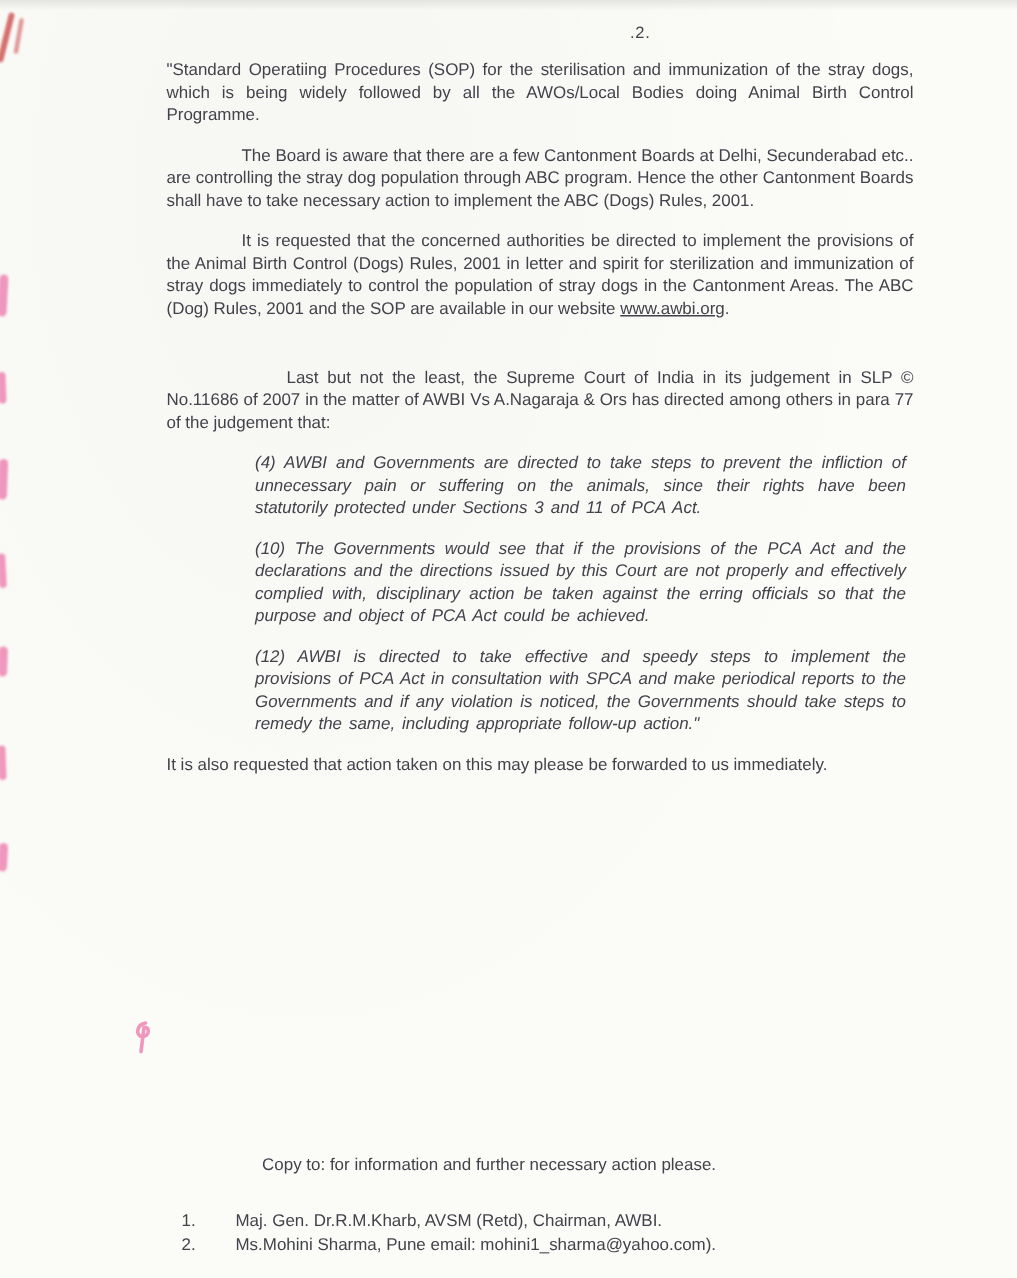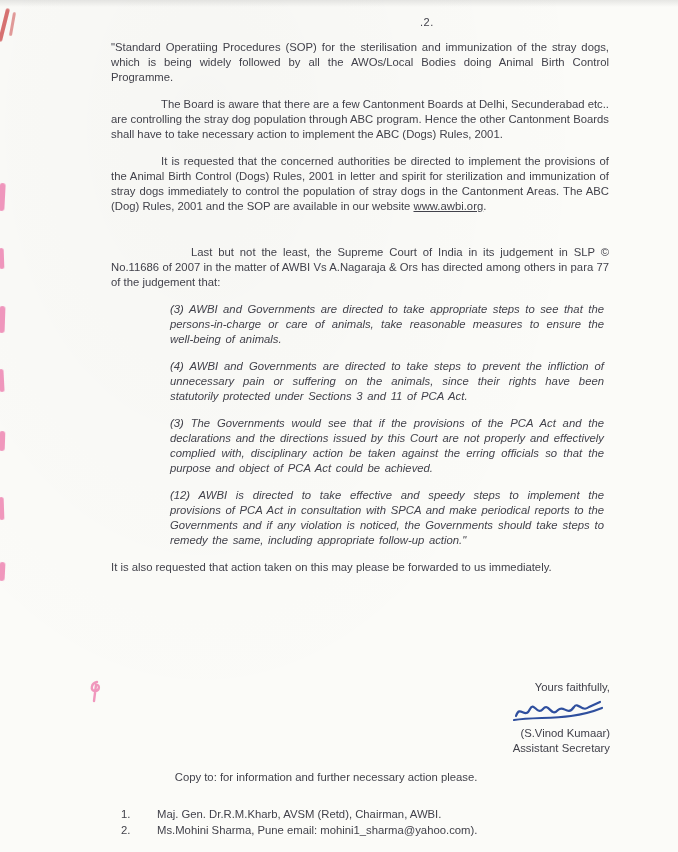--- a/index.html
+++ b/index.html
@@ -82,41 +82,31 @@
   <div class="artifact edge-7"></div>
 
   <div class="page-number">.2.</div>
 
   <div class="content">
     <p class="para">"Standard Operatiing Procedures (SOP) for the sterilisation and immunization of the stray dogs, which is being widely followed by all the AWOs/Local Bodies doing Animal Birth Control Programme.</p>
     <p class="para indent">The Board is aware that there are a few Cantonment Boards at Delhi, Secunderabad etc.. are controlling the stray dog population through ABC program. Hence the other Cantonment Boards shall have to take necessary action to implement the ABC (Dogs) Rules, 2001.</p>
     <p class="para indent"><span>It is requested that the concerned authorities be directed to implement the provisions of the Animal Birth Control (Dogs) Rules, 2001 in letter and spirit for sterilization and immunization of stray dogs immediately to control the population of stray dogs in the Cantonment Areas. The ABC (Dog) Rules, 2001 and the SOP are available in our website </span><span class="link">www.awbi.org</span><span>.</span></p>
     <p class="para indent-lg">Last but not the least, the Supreme Court of India in its judgement in SLP © No.11686 of 2007 in the matter of AWBI Vs A.Nagaraja &amp; Ors has directed among others in para 77 of the judgement that:</p>
 
-    <p class="quote">(3) AWBI and Governments are directed to take appropriate steps to see that the persons-in-charge or care of animals, take reasonable measures to ensure the well-being of animals.</p>
     <p class="quote">(4) AWBI and Governments are directed to take steps to prevent the infliction of unnecessary pain or suffering on the animals, since their rights have been statutorily protected under Sections 3 and 11 of PCA Act.</p>
-    <p class="quote">(3) The Governments would see that if the provisions of the PCA Act and the declarations and the directions issued by this Court are not properly and effectively complied with, disciplinary action be taken against the erring officials so that the purpose and object of PCA Act could be achieved.</p>
+    <p class="quote">(10) The Governments would see that if the provisions of the PCA Act and the declarations and the directions issued by this Court are not properly and effectively complied with, disciplinary action be taken against the erring officials so that the purpose and object of PCA Act could be achieved.</p>
     <p class="quote">(12) AWBI is directed to take effective and speedy steps to implement the provisions of PCA Act in consultation with SPCA and make periodical reports to the Governments and if any violation is noticed, the Governments should take steps to remedy the same, including appropriate follow-up action."</p>
 
     <p class="para final">It is also requested that action taken on this may please be forwarded to us immediately.</p>
   </div>
 
   <svg class="pen-mark" width="16" height="26" viewBox="0 0 16 26">
     <path d="M9 3 C3 4 2 12 7 12 C12 12 12 5 8 6 L6 22"></path>
   </svg>
 
-  <div class="closing">
-    <div>Yours faithfully,</div>
-    <svg class="signature" width="96" height="30" viewBox="0 0 96 30">
-      <path d="M6 20 C10 8 15 24 20 13 C24 5 27 20 33 13 C39 6 41 22 48 14 C54 8 57 21 64 11 C68 5 72 17 79 11 L90 6"></path>
-      <path d="M4 24 C30 20 60 25 92 12"></path>
-    </svg>
-    <div>(S.Vinod Kumaar)</div>
-    <div>Assistant Secretary</div>
-  </div>
 
   <div class="copy">
     <div class="copy-heading">Copy to: for information and further necessary action please.</div>
     <div class="copy-item">
       <span class="num">1.</span>
       <span class="txt">Maj. Gen. Dr.R.M.Kharb, AVSM (Retd), Chairman, AWBI.</span>
     </div>
     <div class="copy-item">
       <span class="num">2.</span>
       <span class="txt">Ms.Mohini Sharma, Pune email: mohini1_sharma@yahoo.com).</span>

